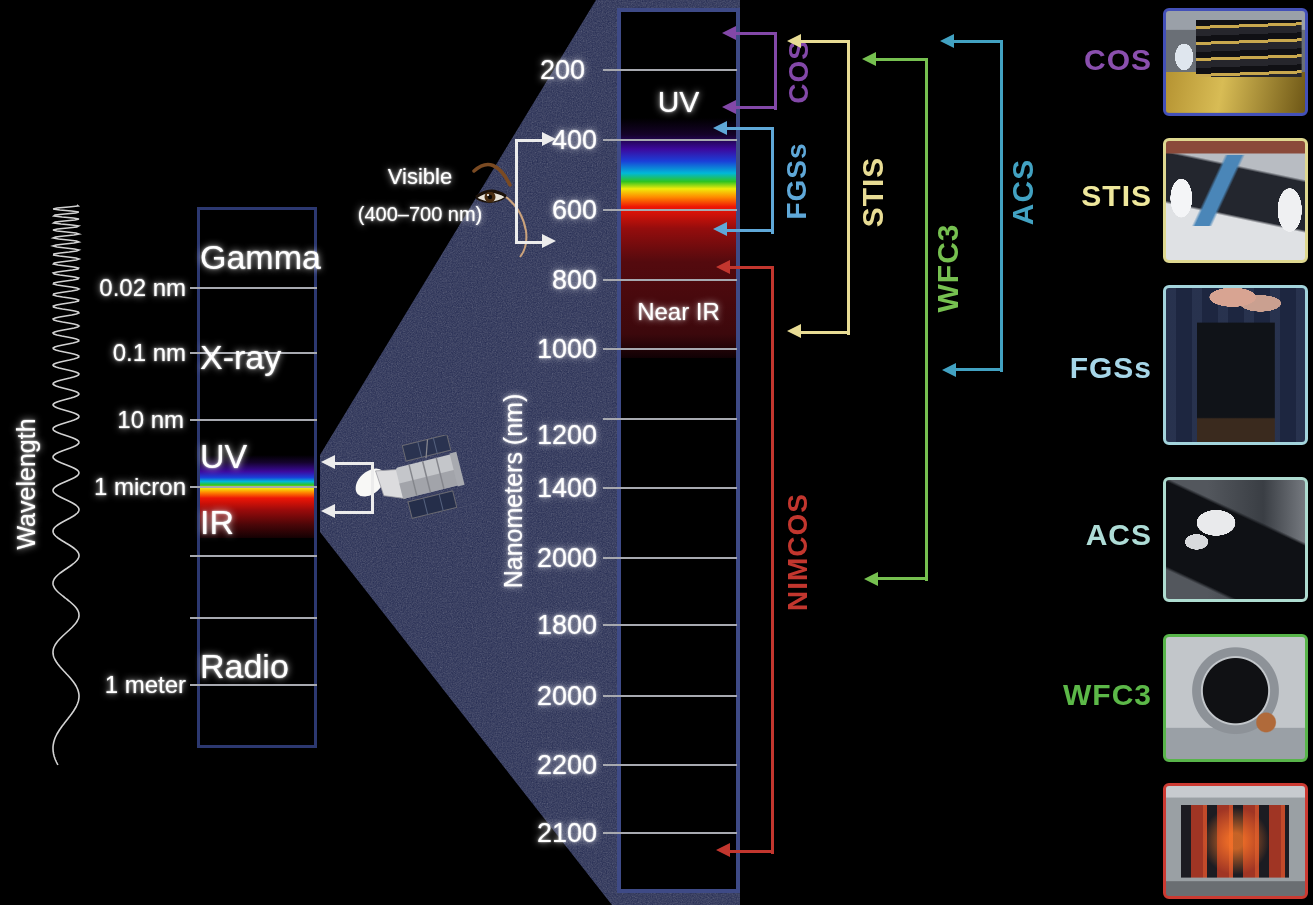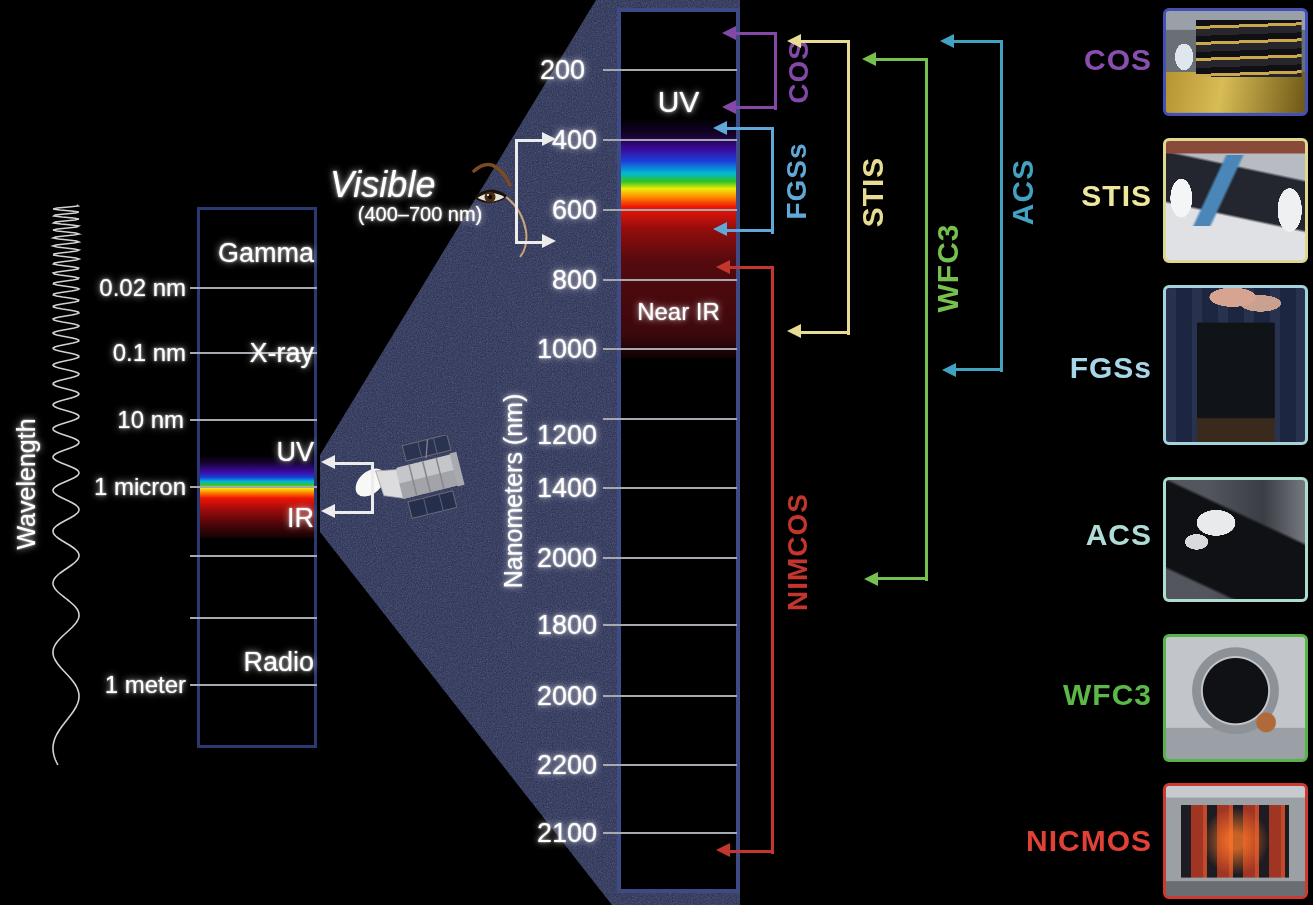--- a/index.html
+++ b/index.html
@@ -3,21 +3,21 @@
 <meta charset="utf-8">
 <style>
   html,body{margin:0;padding:0;background:#000;}
   #stage{position:relative;width:1313px;height:905px;background:#000;overflow:hidden;
          font-family:"Liberation Sans", sans-serif;color:#fff;}
   .abs{position:absolute;}
   .glow{color:#fff;text-shadow:0 0 7px rgba(255,255,255,.85),0 0 2px rgba(255,255,255,.9);}
   .tickline{position:absolute;height:2px;background:#a7a9b0;z-index:6;}
   .ticklabel{position:absolute;font-size:27px;text-align:right;z-index:7;}
   .ticklabel-sm{position:absolute;font-size:24px;text-align:right;z-index:7;}
-  .bandlabel{position:absolute;font-size:27px;text-align:right;z-index:7;}
+  .bandlabel{position:absolute;font-size:34px;text-align:left;z-index:7;}
   .vlabel{position:absolute;font-size:25px;white-space:nowrap;
           transform:translate(-50%,-50%) rotate(-90deg);z-index:7;}
   .column{position:absolute;box-sizing:border-box;background:#000;z-index:4;}
   .specband{position:absolute;z-index:5;}
   .bracket{position:absolute;left:0;top:0;width:0;height:0;z-index:8;}
   .hline{position:absolute;height:3px;background:currentColor;}
   .vline{position:absolute;width:3px;background:currentColor;}
   .ar-l{position:absolute;width:0;height:0;border-top:7px solid transparent;
         border-bottom:7px solid transparent;border-right:14px solid currentColor;}
   .ar-r{position:absolute;width:0;height:0;border-top:7px solid transparent;
@@ -116,21 +116,21 @@
   <div class="ticklabel-sm glow" style="left:38px;top:406px;width:146px;">10 nm</div>
   <div class="ticklabel-sm glow" style="left:40px;top:473px;width:146px;">1 micron</div>
   <div class="ticklabel-sm glow" style="left:40px;top:671px;width:146px;">1 meter</div>
 
   <div class="bandlabel glow" style="left:200px;top:238px;width:114px;">Gamma</div>
   <div class="bandlabel glow" style="left:200px;top:338px;width:114px;">X-ray</div>
   <div class="bandlabel glow" style="left:200px;top:437px;width:114px;">UV</div>
   <div class="bandlabel glow" style="left:200px;top:503px;width:114px;">IR</div>
   <div class="bandlabel glow" style="left:200px;top:647px;width:114px;">Radio</div>
 
-  <div class="abs glow" style="left:330px;top:164px;width:180px;text-align:left;font-size:36px;z-index:7;font-style:italic;">Visible</div>
+  <div class="abs glow" style="left:330px;top:164px;width:180px;text-align:center;font-size:22px;z-index:7;">Visible</div>
   <div class="abs glow" style="left:330px;top:203px;width:180px;text-align:center;font-size:20px;z-index:7;">(400–700 nm)</div>
 
   <svg class="abs" style="left:460px;top:145px;z-index:7;" width="90" height="120">
     <path d="M 14,26 Q 34,8 50,40" fill="none" stroke="#7a4a22" stroke-width="3.5" stroke-linecap="round"></path>
     <path d="M 16,53 Q 30,42 46,52 Q 31,62 16,53" fill="#e8e4da" stroke="#1c120a" stroke-width="1.5"></path>
     <circle cx="30" cy="52" r="5.5" fill="#4a2e12"></circle>
     <circle cx="30" cy="52" r="2.2" fill="#0a0705"></circle>
     <circle cx="28" cy="50" r="1.1" fill="#fff"></circle>
     <path d="M 16,52 Q 30,40 46,51" fill="none" stroke="#1c120a" stroke-width="2.5"></path>
     <path d="M 46,52 Q 62,64 66,86 Q 68,102 60,112" fill="none" stroke="#caa27c" stroke-width="2"></path>
@@ -264,15 +264,14 @@
   <div class="photo p3" style="top: 285px; height: 160px; border-color: rgb(163, 212, 220);"></div>
   <div class="photo p4" style="top: 477px; height: 125px; border-color: rgb(174, 220, 208);"></div>
   <div class="photo p5" style="top: 634px; height: 128px; border-color: rgb(88, 180, 74);"></div>
   <div class="photo p6" style="top: 783px; height: 116px; border-color: rgb(204, 58, 50);"></div>
 
   <div class="instlabel" style="top: 43px; color: rgb(138, 79, 174);">COS</div>
   <div class="instlabel" style="top: 179px; color: rgb(239, 232, 156);">STIS</div>
   <div class="instlabel" style="top: 351px; color: rgb(166, 214, 232);">FGSs</div>
   <div class="instlabel" style="top: 518px; color: rgb(174, 220, 214);">ACS</div>
   <div class="instlabel" style="top: 678px; color: rgb(92, 184, 72);">WFC3</div>
-  <div class="instlabel" style="top: 824px; color: rgb(226, 65, 56);">NICMOS</div>
 
 </div>
 
 </body></html>

